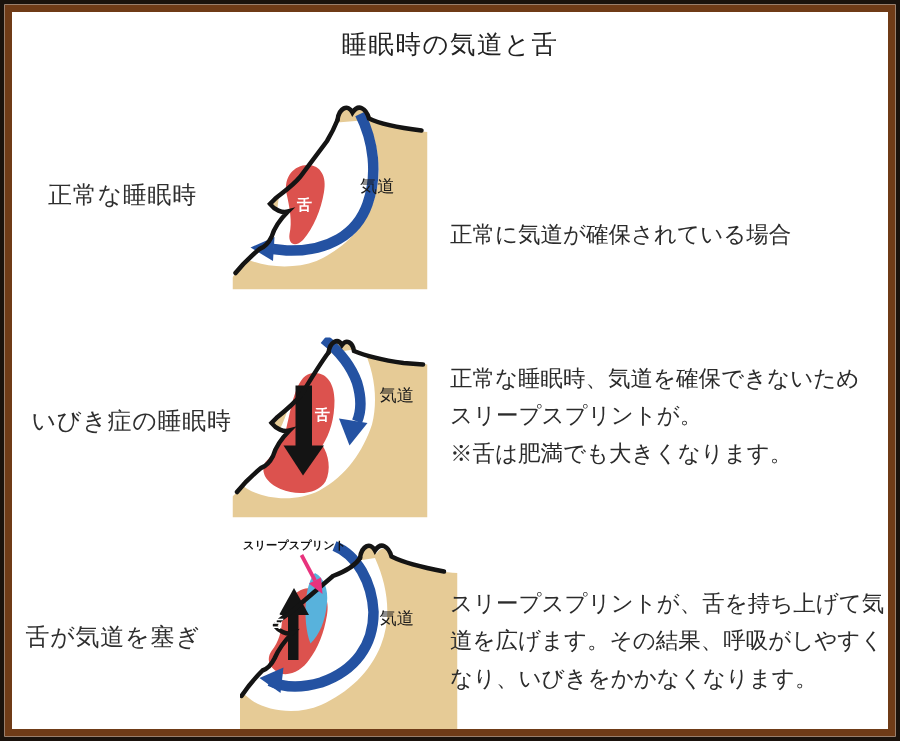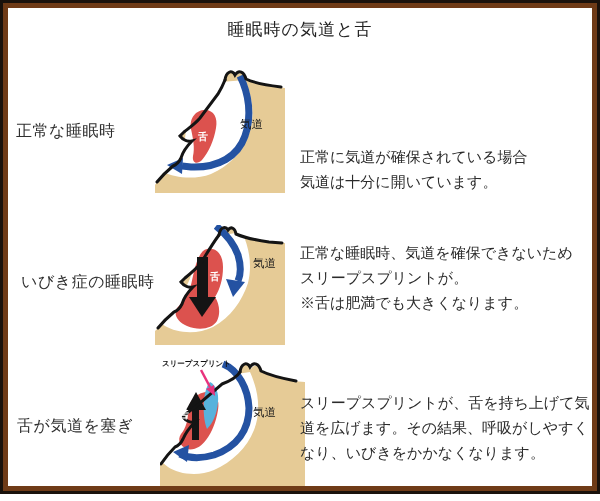--- a/index.html
+++ b/index.html
@@ -12,21 +12,21 @@
     position:absolute; inset:0; box-sizing:border-box;
     border:5px solid #6f3b17; background:#fff;
   }
   .content { position:absolute; inset:0; overflow:hidden; }
   .jp-serif { font-family:"Liberation Serif","DejaVu Serif",serif; color:#2b2b2b; }
   .title {
     position:absolute; top:10px; left:0; width:100%;
     text-align:center; font-size:17px; letter-spacing:1px; color:#222;
   }
   .row-label { position:absolute; font-size:16px; letter-spacing:0.5px; color:#2f2f2f; line-height:28px; white-space:nowrap; }
-  .r1-label { left:8px; top:109px; }
+  .r1-label { left:24px; top:109px; }
   .r2-label { left:13px; top:260px; }
   .r3-label { left:9px;  top:404px; }
   .desc { position:absolute; font-size:15px; line-height:25px; color:#2b2b2b; }
   .desc div { white-space:nowrap; }
   .r1-desc { left:292px; top:97px;margin-top:40px; }
   .r2-desc { left:292px; top:233px; }
   .r3-desc { left:292px; top:383px; }
   .diag { position:absolute; }
   .r1-diag { left:147px; top:60px; }
   .r2-diag { left:147px; top:217px; }
@@ -56,21 +56,20 @@
         <path fill="none" stroke-width="7" d="M 85,8 C 94,26 97,48 90,68 C 83,88 64,100 36,99 L 27,98" stroke="#2452a2"></path>
         <polygon points="28,90 12,97 27,106" fill="#2452a2"></polygon>
         <path fill="none" stroke-width="3" stroke-linecap="round" d="M 70,12 C 68,17 66,21 63,26 C 57,34 51,42 45,50 C 40,56 34,60 29,64 L 25,68 C 28,72 33,74 37,73 C 32,78 28,83 26,90 C 24,94 21,97 18,98 C 12,103 6,109 2,114" stroke="#141414"></path>
         <path fill="none" stroke-width="3" stroke-linecap="round" d="M 70,12 C 71,4 77,1 80,7 C 84,1 89,4 91,11 C 97,14 110,17 126,19" stroke="#141414"></path>
         <text class="svg-label tongue-text" x="43" y="72">舌</text>
         <text class="svg-label airway-text" x="85" y="60">気道</text>
       </svg>
 
       <div class="desc jp-serif r1-desc">
         <div>正常に気道が確保されている場合</div>
-        <div>気道は十分に開いています。</div>
       </div>
 
       <div class="row-label jp-serif r2-label">
         <div>いびき症の睡眠時</div>
       </div>
 
       <svg class="diag r2-diag" width="130" height="120" viewBox="0 0 130 120">
         <path d="M 64,10 C 58,18 52,28 46,38 C 41,44 35,49 30,53 L 26,57 C 29,61 34,63 38,62 C 33,67 29,72 27,79 C 25,83 22,86 19,87 C 13,92 7,98 3,103 L 0,106 L 0,120 L 130,120 L 130,18 C 116,17 96,14 81,9 C 80,3 76,1 73,5 C 70,0 65,3 64,10 Z" fill="#e6cb96"></path>
         <path fill="#ffffff" d="M 68,10 L 87,7 C 95,24 97,42 93,58 C 87,76 76,92 58,102 C 42,110 22,108 10,101 L 4,97 L 4,88 C 9,91 13,89 15,84 C 19,76 24,70 30,64 C 35,56 38,44 41,34 C 45,22 56,12 68,10 Z"></path>
         <path d="M 52,24 C 62,22 68,30 68,42 C 68,54 65,64 60,72 C 64,78 66,88 62,96 C 57,104 44,106 32,101 C 23,97 18,90 22,83 C 28,77 33,70 36,60 C 39,48 42,26 52,24 Z" fill="#dc524e"></path>

